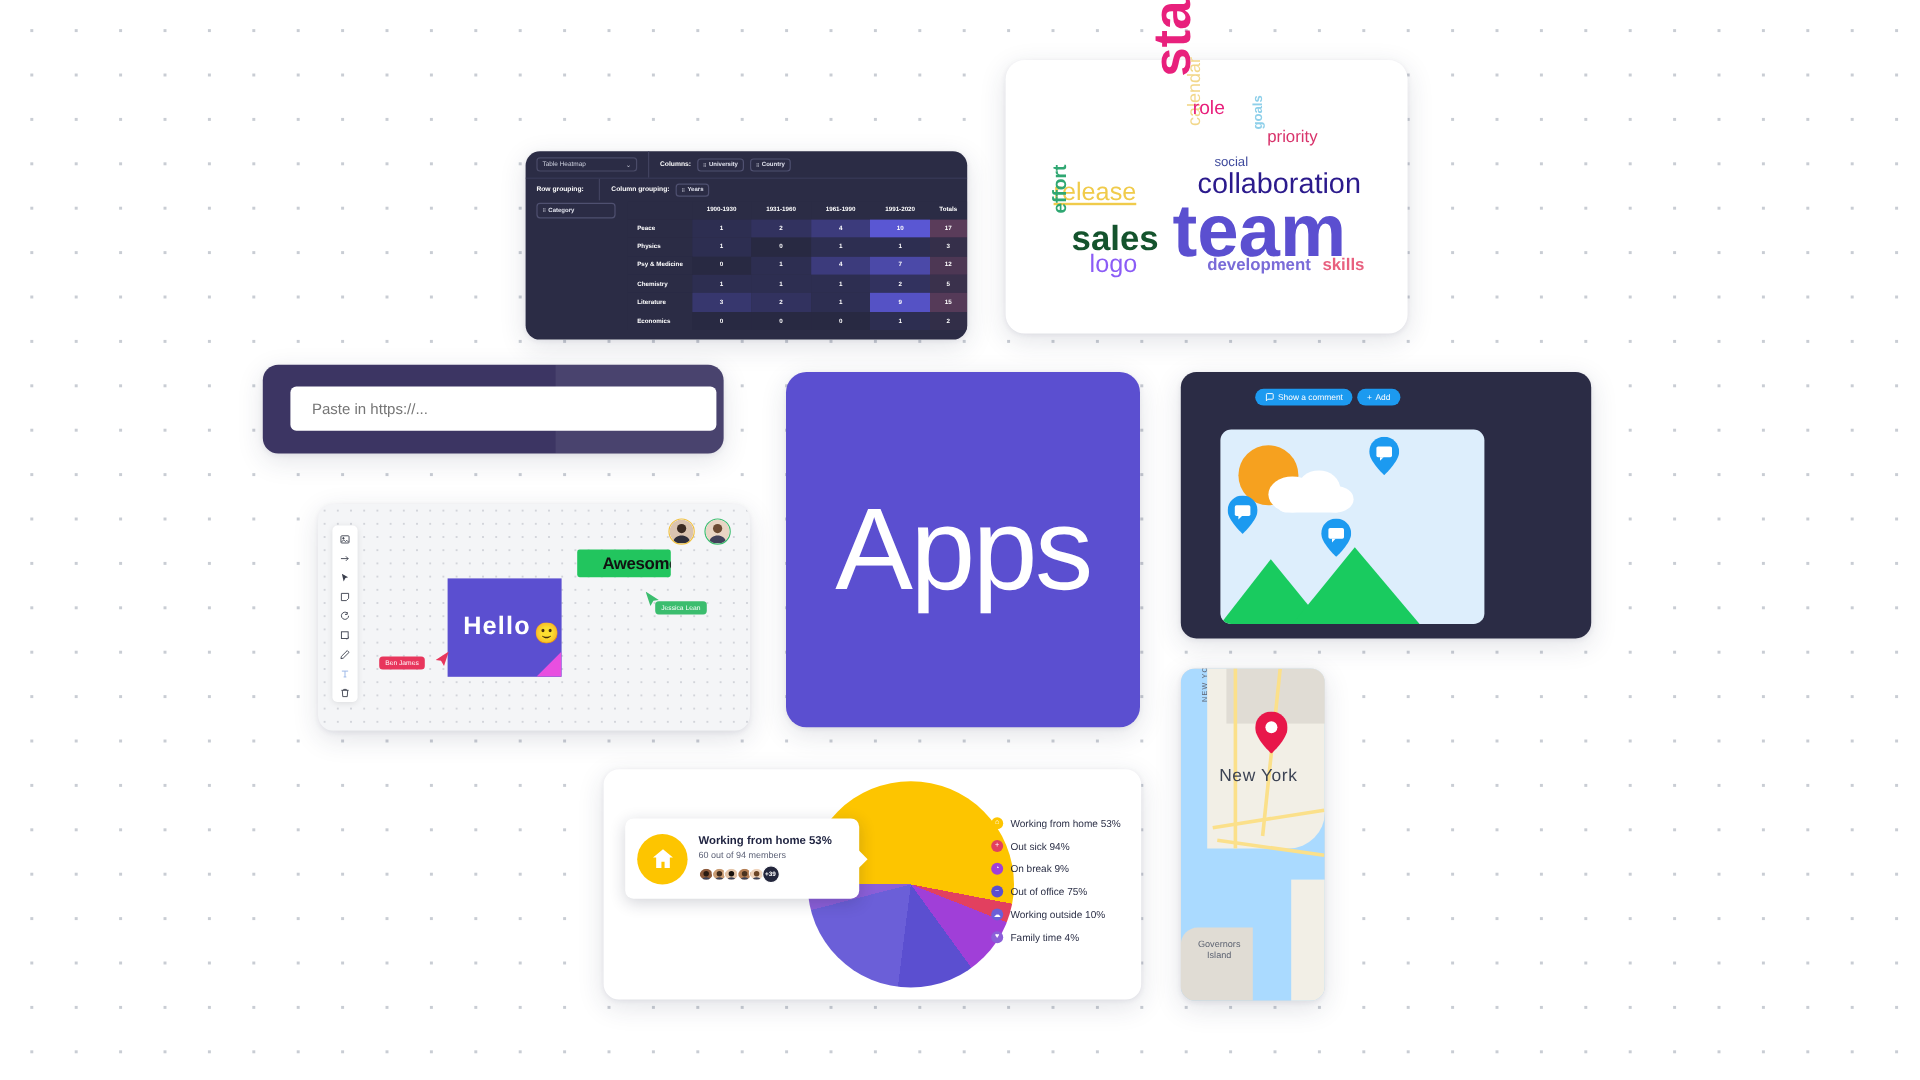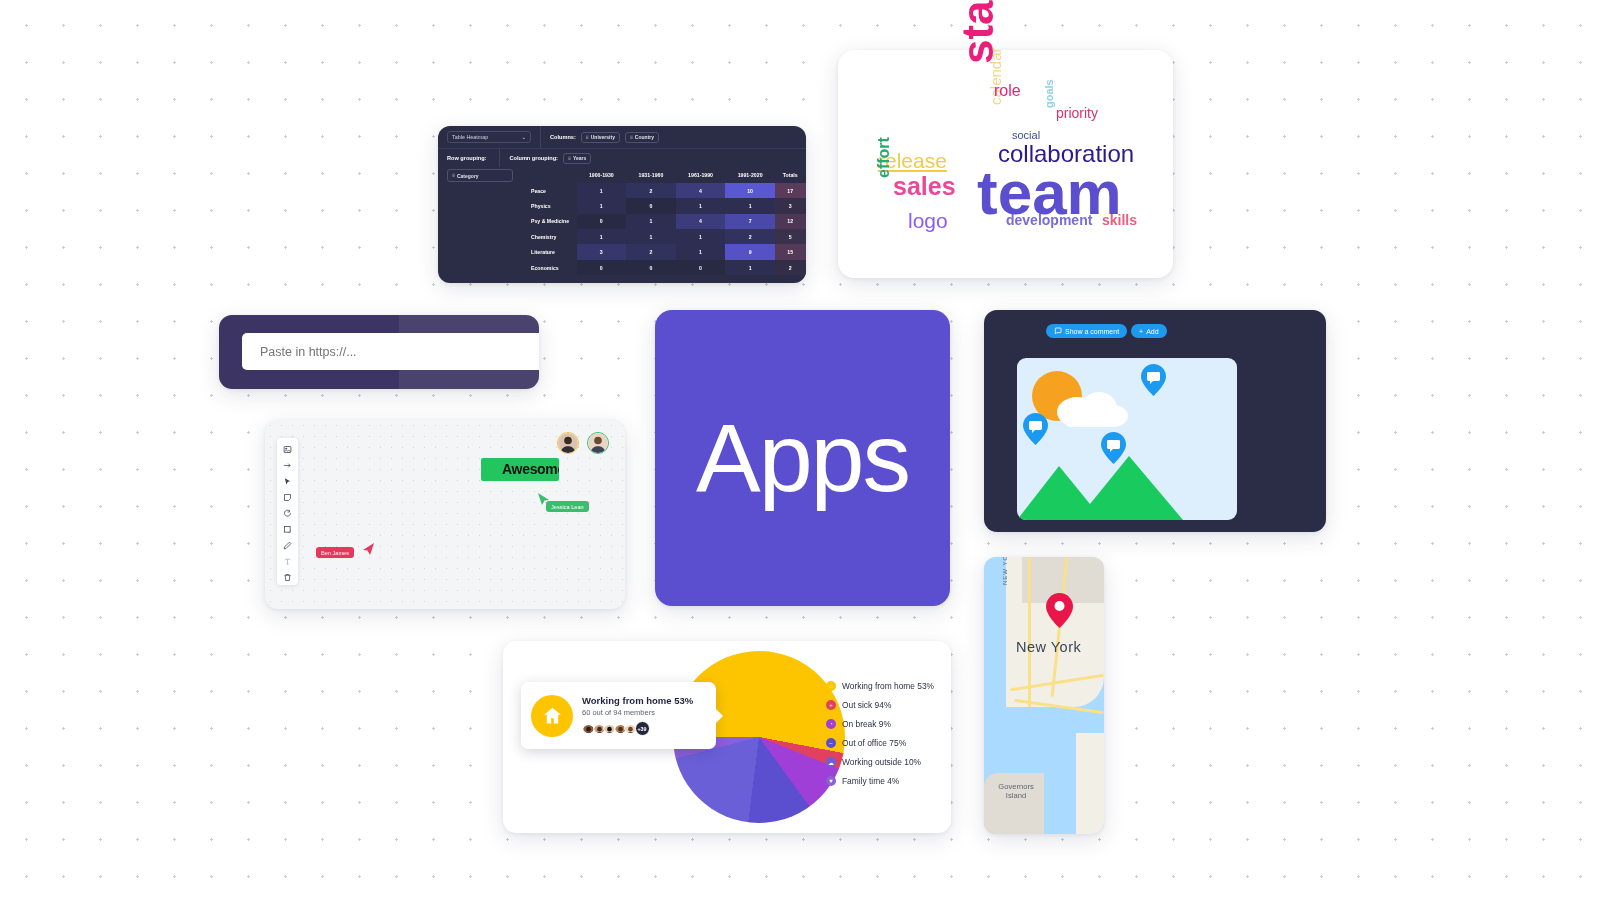--- a/index.html
+++ b/index.html
@@ -52,21 +52,21 @@
   table.hm td.rowlab { text-align: left; padding-left: 8px; width: 54px; background: #2b2c45; color: #fff; }
   table.hm tr { border-bottom: 1px solid #3b3c5a; }
 
   
   #wordcloud-card { left: 838px; top: 50px; width: 335px; height: 228px; border-radius: 16px; }
   #wordcloud-card .wc { position: relative; width: 100%; height: 100%; }
   .wc span { position: absolute; font-family: "Liberation Sans", sans-serif; white-space: nowrap; }
 
   
   #paste-card {
-    left: 219px; top: 315px; width: 320px; height: 74px; border-radius: 13px;
+    left: 219px; top: 304px; width: 384px; height: 74px; border-radius: 13px;
     background: #3c3563; overflow: hidden;
   }
   #paste-card .sheen { position: absolute; right: 0; top: 0; width: 140px; height: 100%; background: rgba(255,255,255,.07); }
   #paste-input {
     position: absolute; left: 23px; top: 18px; width: 355px; height: 37px; background: #fff;
     border-radius: 5px; border: none; outline: none; padding: 0 18px; font-size: 12.5px;
     color: #5a5a66; font-family: "Liberation Sans", sans-serif;
   }
 
   
@@ -236,21 +236,21 @@
           </tr>
         </tbody>
     </table>
   </div>
 </div>
 
 <div class="card shadow" id="wordcloud-card">
   <div class="wc" id="wc-container">
       <span style="left: 139px; top: 112px; font-size: 62px; color: rgb(91, 79, 208); font-weight: bold; line-height: 1;">team</span>
       <span style="left: 118px; top: 14px; font-size: 44px; color: rgb(232, 32, 124); font-weight: bold; line-height: 1; transform: rotate(-90deg); transform-origin: left top;">status</span>
-      <span style="left: 55px; top: 124px; font-size: 25px; color: #ec4899; font-weight: bold; line-height: 1;">sales</span>
+      <span style="left: 55px; top: 135px; font-size: 29px; color: #14532d; font-weight: bold; line-height: 1;">sales</span>
       <span style="left: 160px; top: 92px; font-size: 24px; color: rgb(43, 26, 140); font-weight: normal; line-height: 1;">collaboration</span>
       <span style="left: 40px; top: 100px; font-size: 21px; color: rgb(240, 203, 75); font-weight: normal; line-height: 1; text-decoration: underline;">release</span>
       <span style="left: 70px; top: 160px; font-size: 21px; color: #8b5cf6; font-weight: normal; line-height: 1;">logo</span>
       <span style="left: 168px; top: 163px; font-size: 14px; color: rgb(122, 108, 216); font-weight: bold; line-height: 1;">development</span>
       <span style="left: 264px; top: 163px; font-size: 14px; color: rgb(232, 96, 127); font-weight: bold; line-height: 1;">skills</span>
       <span style="left: 150px; top: 55px; font-size: 15px; color: rgb(242, 215, 138); font-weight: normal; line-height: 1; transform: rotate(-90deg); transform-origin: left top;">calendar</span>
       <span style="left: 156px; top: 33px; font-size: 16px; color: rgb(232, 32, 124); font-weight: normal; line-height: 1;">role</span>
       <span style="left: 218px; top: 56px; font-size: 14px; color: rgb(216, 51, 107); font-weight: normal; line-height: 1;">priority</span>
       <span style="left: 174px; top: 80px; font-size: 11px; color: rgb(63, 74, 156); font-weight: normal; line-height: 1;">social</span>
       <span style="left: 206px; top: 58px; font-size: 11px; color: rgb(143, 208, 234); font-weight: bold; line-height: 1; transform: rotate(-90deg); transform-origin: left top;">goals</span>
@@ -309,20 +309,25 @@
           <path d="M5 6h14M12 6v13M9 19h6"></path>
         </svg>
       </div>
     <div class="tool">
         <svg viewBox="0 0 24 24" fill="none" stroke="#3b3f4d" stroke-width="2">
           <path d="M4 6h16M9 6V4h6v2M6 6l1 14h10l1-14"></path>
         </svg>
       </div>
   </div>
 
+  <div class="sticky">
+    <span class="txt">Hello</span>
+    <span style="position:absolute;left:72px;top:35px;font-size:17px">🙂</span>
+    <div class="fold"></div>
+  </div>
 
   <div class="awesome-box">
     <span>Awesome!</span>
   </div>
 
   <svg style="position:absolute;left:98px;top:123px" width="12" height="13" viewBox="0 0 12 13">
       <path d="M11 0L0 7l4.5.6L7 12z" fill="#e8365c"></path>
     </svg>
   <div class="cursor-tag" style="left:51px;top:127px;background:#e8365c">Ben James</div>
 

